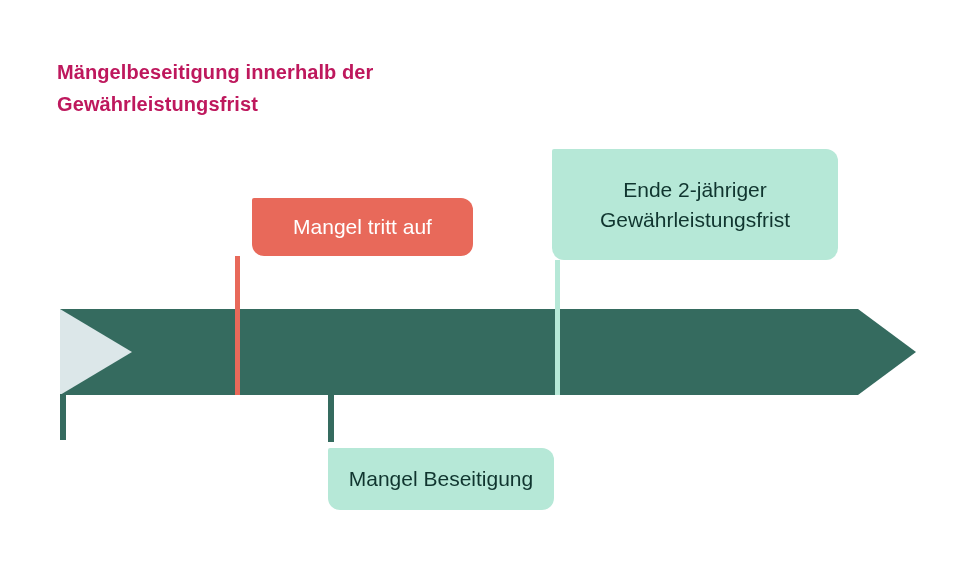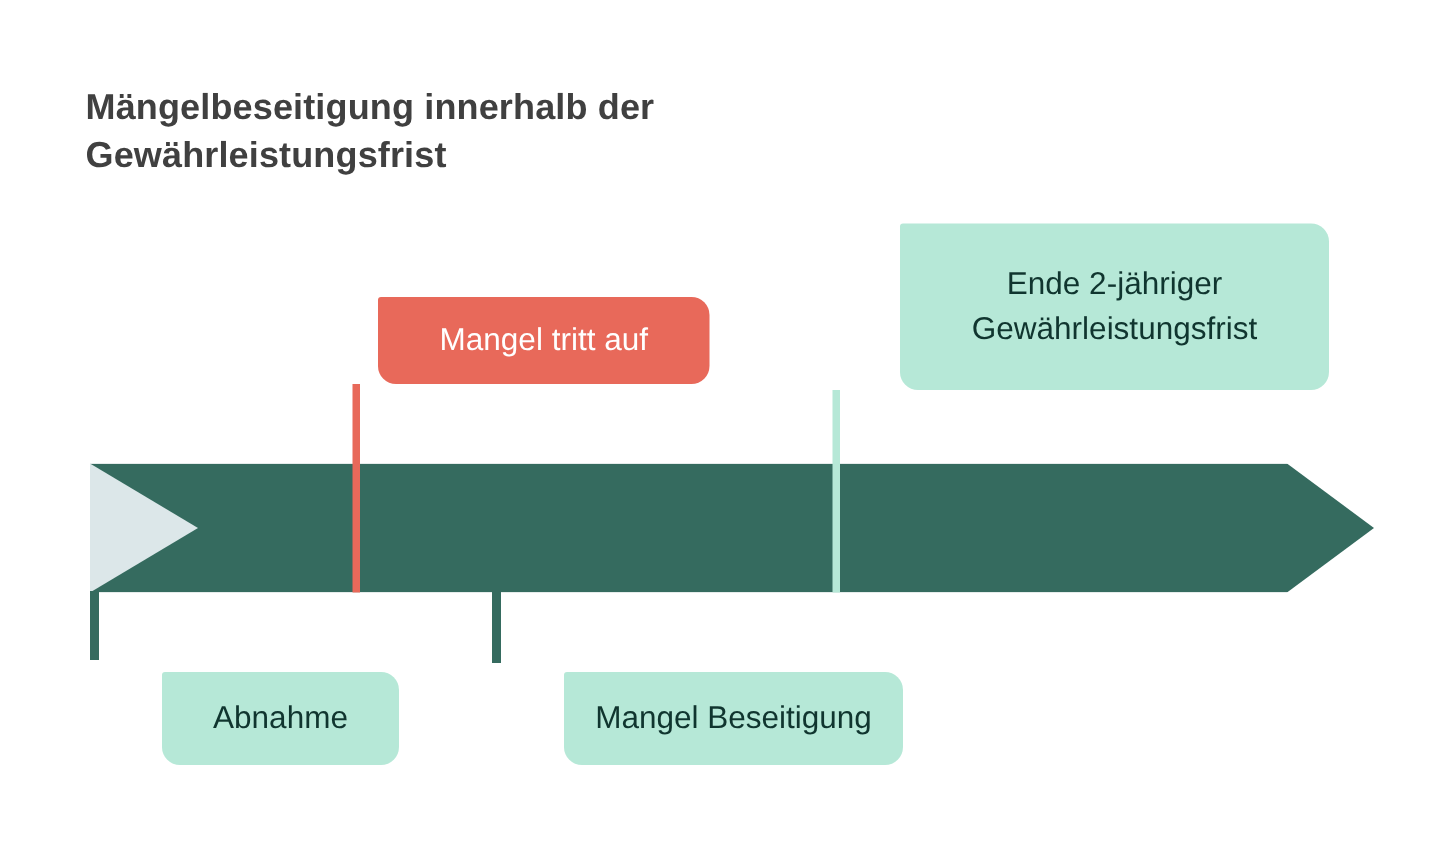--- a/index.html
+++ b/index.html
@@ -17,24 +17,24 @@
     background: #ffffff;
     overflow: hidden;
   }
 
   
   .title {
     position: absolute;
     left: 57px;
     top: 56px;
     width: 460px;
-    font-size: 24px;
+    font-size: 20px;
     font-weight: bold;
     line-height: 32px;
-    color: #404040;
+    color: #be185d;
     letter-spacing: 0.1px;
     white-space: pre-line;
   }
 
   
   .bar-wrap {
     position: absolute;
     left: 60px;
     top: 309px;
     width: 856px;
@@ -112,21 +112,20 @@
     color: #FFFFFF;
     left: 252px;
     top: 198px;
     width: 221px;
     height: 58px;
     border-top-left-radius: 2px;
   }
   .label-mint {
     background: #B6E8D7;
     color: #10352F;
-    margin-left: 48px;
   }
   .label-ende {
     left: 552px;
     top: 149px;
     width: 286px;
     height: 111px;
     border-top-left-radius: 2px;
   }
   .label-abnahme {
     left: 60px;
@@ -162,17 +161,16 @@
 
   <div class="connector connector-abnahme"></div>
 
   <div class="connector connector-beseitigung"></div>
 
   <div class="label-box label-red">Mangel tritt auf</div>
 
   <div class="label-box label-mint label-ende">Ende 2-jähriger
 Gewährleistungsfrist</div>
 
-  <div class="label-box label-mint label-abnahme">Abnahme</div>
 
   <div class="label-box label-mint label-beseitigung">Mangel Beseitigung</div>
 
 </div>
 
 </body></html>

